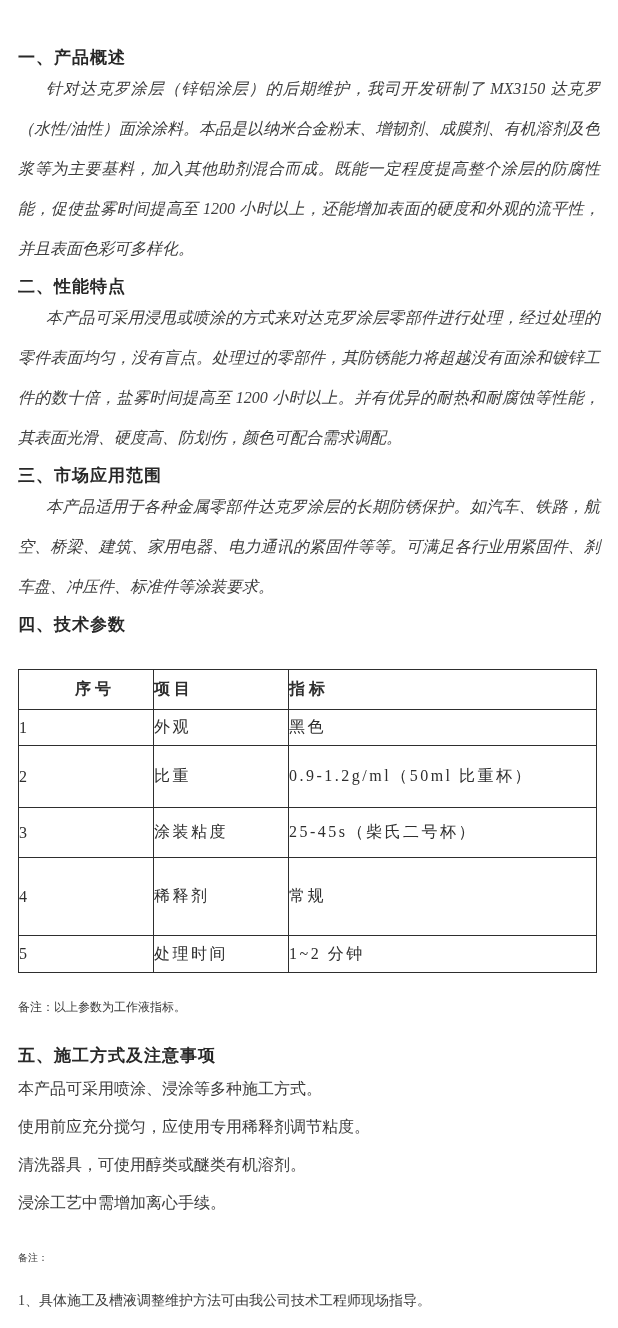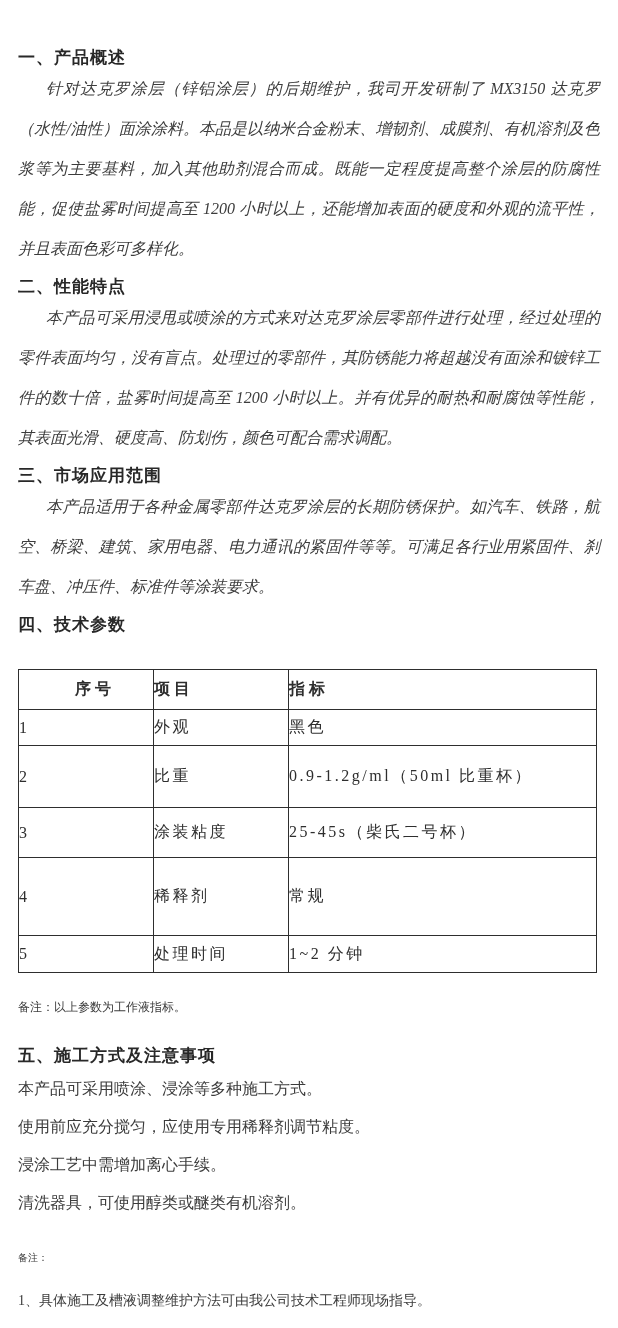--- a/index.html
+++ b/index.html
@@ -158,20 +158,20 @@
         <td>1~2 分钟</td>
       </tr>
     </tbody>
   </table>
 
   <p class="small-note">备注：以上参数为工作液指标。</p>
 
   <h2 class="h h5">五、施工方式及注意事项</h2>
   <p class="s5-line firstline">本产品可采用喷涂、浸涂等多种施工方式。</p>
   <p class="s5-line">使用前应充分搅匀，应使用专用稀释剂调节粘度。</p>
+  <p class="s5-line">清洗器具，可使用醇类或醚类有机溶剂。</p>
   <p class="s5-line">浸涂工艺中需增加离心手续。</p>
-  <p class="s5-line">清洗器具，可使用醇类或醚类有机溶剂。</p>
 
   <p class="remark-label">备注：</p>
   <p class="remark-item">1、具体施工及槽液调整维护方法可由我公司技术工程师现场指导。</p>
   <p class="remark-item second">1、安全健康防护，请参阅我公司发布的 MSDS。</p>
 
 </main>
 
 </body></html>

